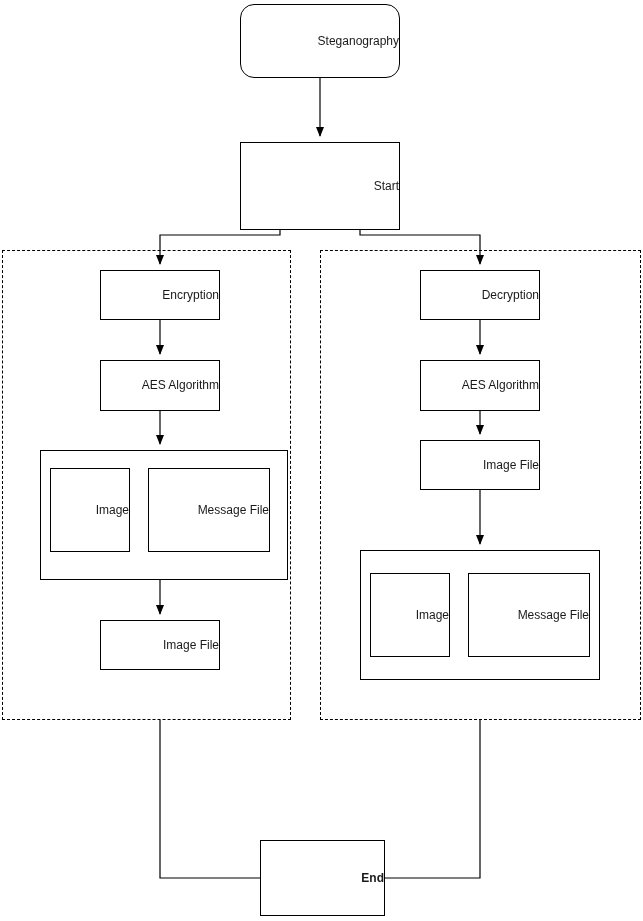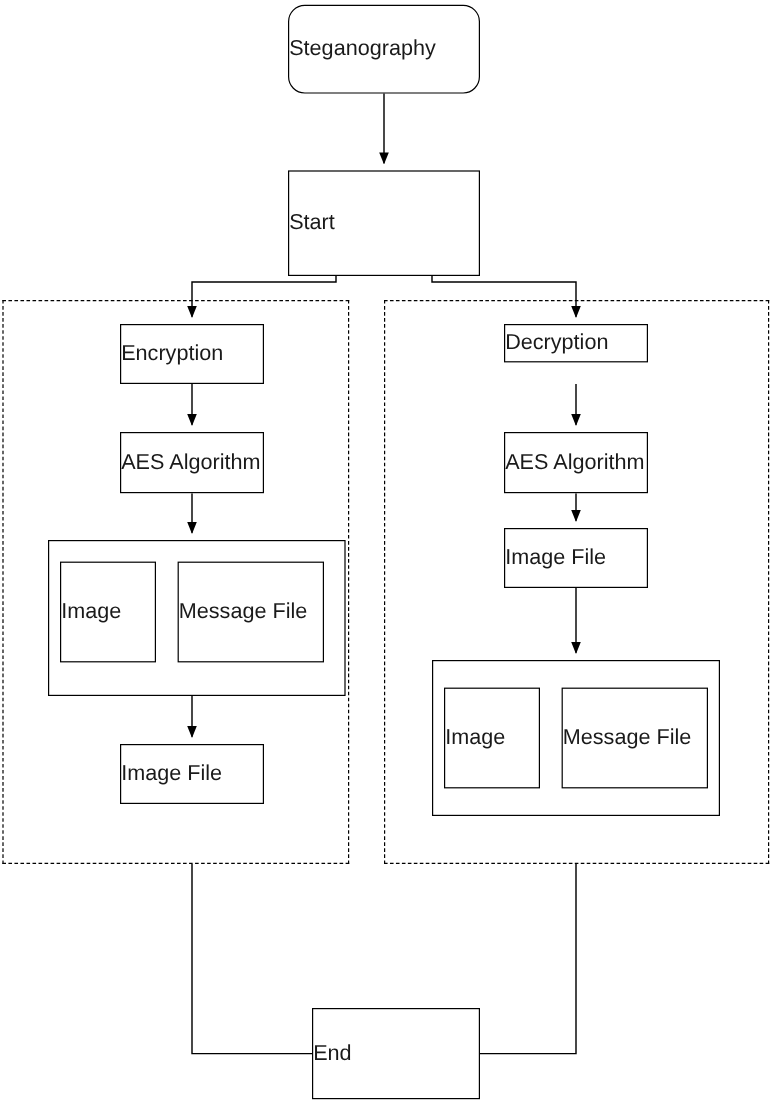--- a/index.html
+++ b/index.html
@@ -25,22 +25,22 @@
     height: 921px;
     pointer-events: none;
   }
   .node {
     position: absolute;
     box-sizing: border-box;
     border: 1px solid #000000;
     background: #ffffff;
     display: flex;
     align-items: center;
-    justify-content: flex-start;
-    font-size: 18px;
+    justify-content: flex-end;
+    font-size: 12px;
     color: #1a1a1a;
     text-align: center;
     line-height: 1.2;
     white-space: nowrap;
   }
   .rounded {
     border-radius: 14px;
   }
   .group-box {
     position: absolute;
@@ -121,21 +121,21 @@
   <div class="node" style="left:148px; top:468px; width:122px; height:84px;">
     <span>Message File</span>
   </div>
 
   <div class="node" style="left:100px; top:620px; width:120px; height:50px;">
     <span>Image File</span>
   </div>
 
   <div class="dashed-region" style="left:320px; top:250px; width:321px; height:470px;"></div>
 
-  <div class="node" style="left:420px; top:270px; width:120px; height:32px;">
+  <div class="node" style="left:420px; top:270px; width:120px; height:50px;">
     <span>Decryption</span>
   </div>
 
   <div class="node" style="left:420px; top:360px; width:120px; height:51px;">
     <span>AES Algorithm</span>
   </div>
 
   <div class="node" style="left:420px; top:440px; width:120px; height:50px;">
     <span>Image File</span>
   </div>
@@ -143,17 +143,17 @@
   <div class="group-box" style="left:360px; top:550px; width:240px; height:130px;"></div>
 
   <div class="node" style="left:370px; top:573px; width:80px; height:84px;">
     <span>Image</span>
   </div>
 
   <div class="node" style="left:468px; top:573px; width:122px; height:84px;">
     <span>Message File</span>
   </div>
 
-  <div class="node" style="left:260px; top:840px; width:140px; height:76px;">
+  <div class="node" style="left:260px; top:840px; width:125px; height:76px;font-weight:bold;">
     <span>End</span>
   </div>
 
 </div>
 
 </body></html>

